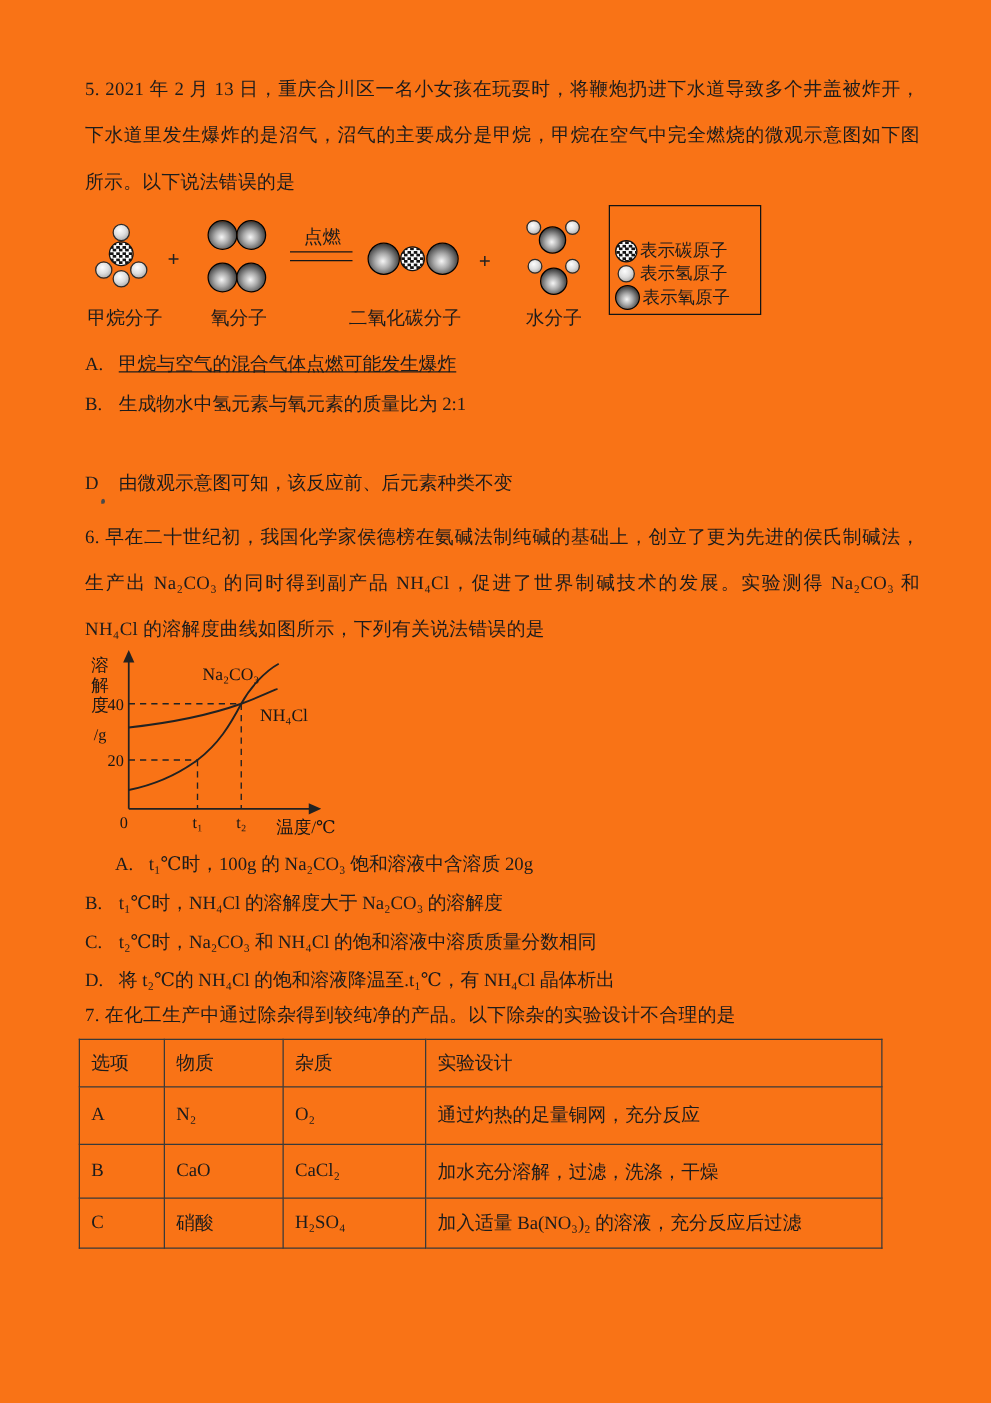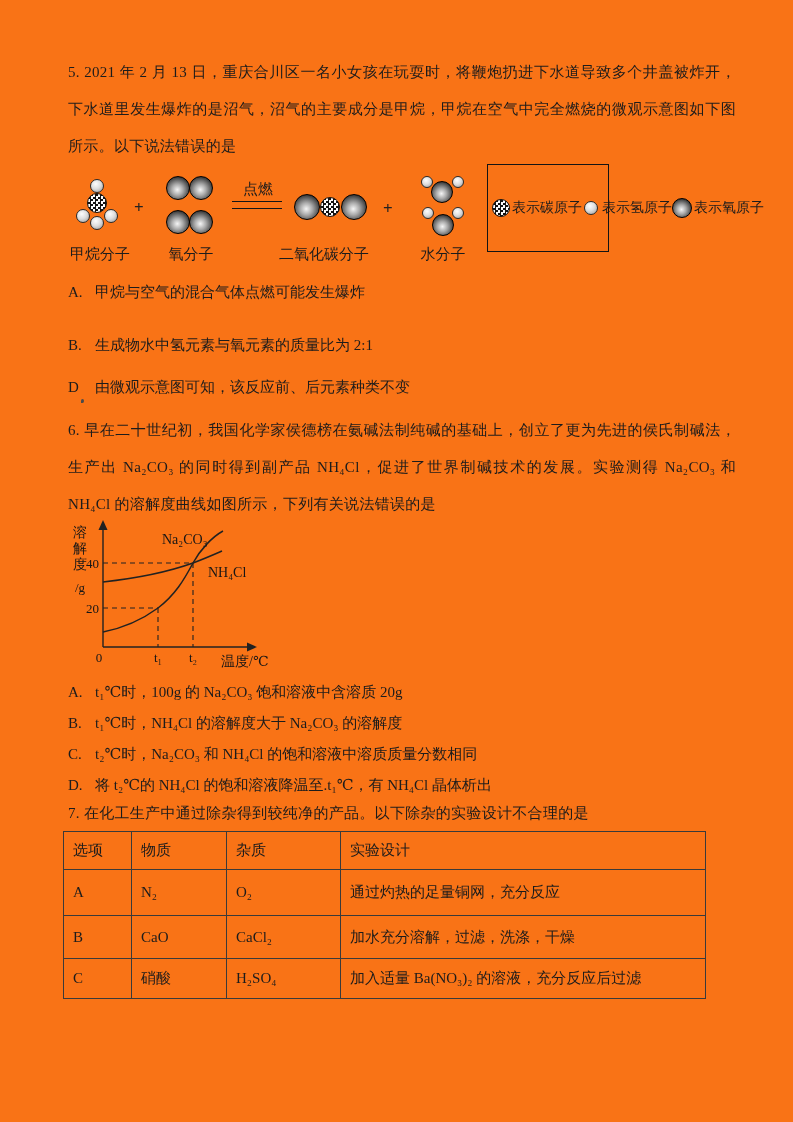--- a/index.html
+++ b/index.html
@@ -22,21 +22,21 @@
   .ball-h{background:radial-gradient(circle at 40% 33%, #fdfdfd 0%, #dedede 45%, #969696 100%);border:1px solid #2b2b2b;}
   .ball-o{background:radial-gradient(circle at 47% 58%, #f5f5f5 0%, #ababab 32%, #3c3c3c 72%, #0a0a0a 100%);border:1px solid #000;}
   .ball-c{background:repeating-conic-gradient(#131313 0% 25%, #fbfbfb 0% 50%);background-size:5px 5px;border:1.5px solid #131313;}
   .plus{position:absolute;font-size:17px;font-weight:bold;color:#222;}
   .cond-text{position:absolute;font-size:15px;text-align:center;}
   .double-line{position:absolute;height:6px;border-top:1.6px solid #161616;border-bottom:1.6px solid #161616;}
   .mol-label{position:absolute;top:82px;font-size:15px;text-align:center;white-space:nowrap;}
   #legend-box{
     position:absolute;left:419px;top:1px;width:122px;height:88px;
     border:1.6px solid #141414;box-sizing:border-box;
-    display:flex;justify-content:flex-start;
+    display:flex;flex-direction:column;justify-content:flex-end;
     padding:3px 4px;
   }
   .legend-row{display:flex;align-items:center;}
   .legend-row .lg-ball{flex:0 0 auto;border-radius:50%;box-sizing:border-box;margin-right:2px;}
   .legend-row span.txt{font-size:14px;white-space:nowrap;}
   
   #solubility-graph{position:absolute;left:65px;top:520px;}
   #solubility-graph text{font-family:"Liberation Serif","DejaVu Serif",serif;fill:#161616;}
   
   #q7-table{
@@ -101,24 +101,24 @@
         <span class="lg-ball ball-h" style="width:14px;height:14px;margin-left:2px;margin-right:4px;"></span>
         <span class="txt">表示氢原子</span>
       </div>
       <div class="legend-row">
         <span class="lg-ball ball-o" style="width:20px;height:20px;"></span>
         <span class="txt">表示氧原子</span>
       </div>
     </div>
   </div>
 
-  <div class="opt-row" style="top:282px;">
+  <div class="opt-row" style="top:282px;text-decoration:underline;">
     <span class="opt-label">A.</span><span>甲烷与空气的混合气体点燃可能发生爆炸</span>
   </div>
-  <div class="opt-row" style="top:314px;margin-top:21px;">
+  <div class="opt-row" style="top:314px;">
     <span class="opt-label">B.</span><span>生成物水中氢元素与氧元素的质量比为 2:1</span>
   </div>
   <div class="opt-row" style="top:377px;">
     <span class="opt-label">D</span><span>由微观示意图可知，该反应前、后元素种类不变</span>
   </div>
   <div class="speck" style="left:81px;top:399px;"></div>
 
   <div class="para" style="top:412px;">6. 早在二十世纪初，我国化学家侯德榜在氨碱法制纯碱的基础上，创立了更为先进的侯氏制碱法，生产出 Na₂CO₃ 的同时得到副产品 NH₄Cl，促进了世界制碱技术的发展。实验测得 Na₂CO₃ 和 NH₄Cl 的溶解度曲线如图所示，下列有关说法错误的是</div>
 
   <svg id="solubility-graph" width="238" height="155" viewBox="0 0 238 155">
@@ -145,21 +145,21 @@
     <text x="34" y="48" font-size="13" text-anchor="end">40</text>
     <text x="34" y="93" font-size="13" text-anchor="end">20</text>
     <text x="34" y="142" font-size="13" text-anchor="middle">0</text>
     <text x="93" y="142" font-size="13" text-anchor="middle">t₁</text>
     <text x="128" y="142" font-size="13" text-anchor="middle">t₂</text>
     <text x="156" y="146" font-size="14">温度/℃</text>
     <text x="97" y="24" font-size="14">Na₂CO₃</text>
     <text x="143" y="57" font-size="14">NH₄Cl</text>
   </svg>
 
-  <div class="opt-row" style="top:682px;">
+  <div class="opt-row" style="top:682px;margin-left:24px;">
     <span class="opt-label">A.</span><span>t₁℃时，100g 的 Na₂CO₃ 饱和溶液中含溶质 20g</span>
   </div>
   <div class="opt-row" style="top:713px;">
     <span class="opt-label">B.</span><span>t₁℃时，NH₄Cl 的溶解度大于 Na₂CO₃ 的溶解度</span>
   </div>
   <div class="opt-row" style="top:744px;">
     <span class="opt-label">C.</span><span>t₂℃时，Na₂CO₃ 和 NH₄Cl 的饱和溶液中溶质质量分数相同</span>
   </div>
   <div class="opt-row" style="top:775px;">
     <span class="opt-label">D.</span><span>将 t₂℃的 NH₄Cl 的饱和溶液降温至.t₁℃，有 NH₄Cl 晶体析出</span>

